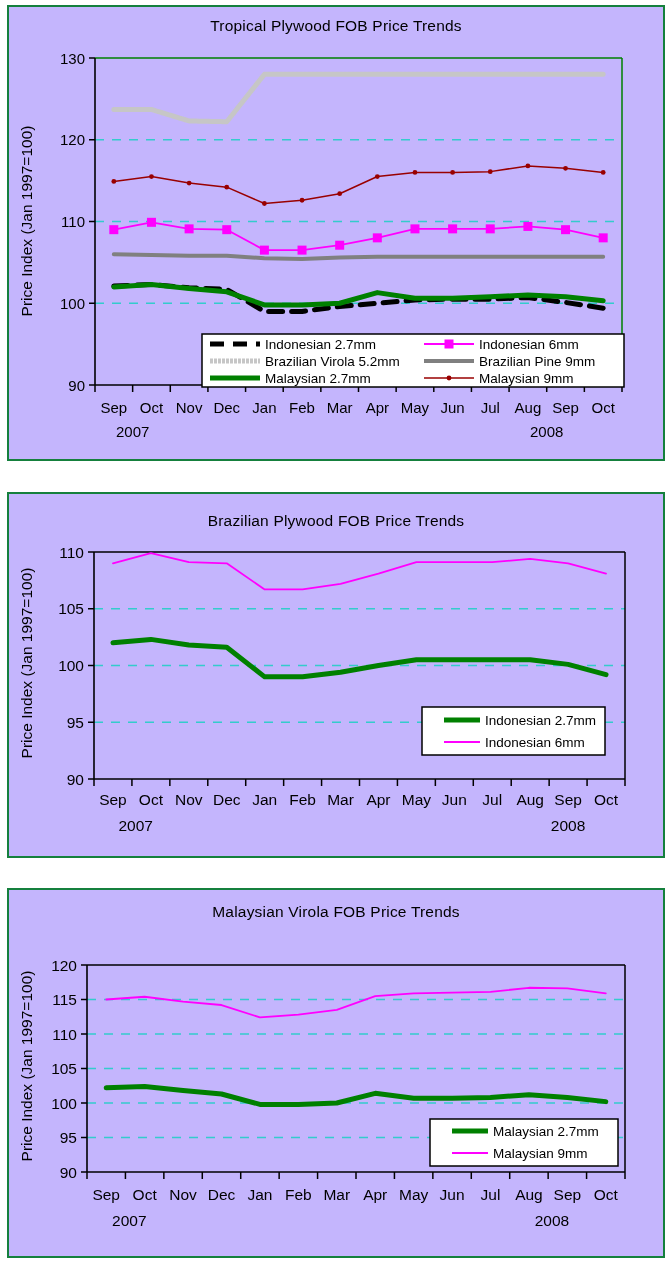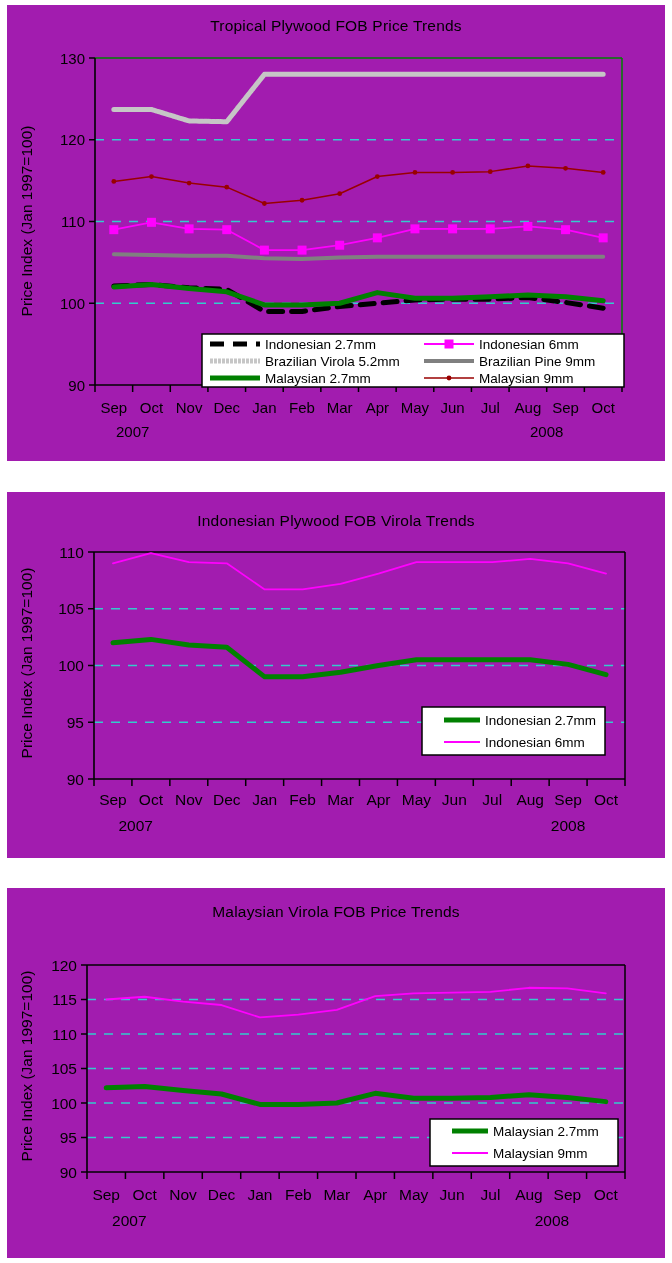--- a/index.html
+++ b/index.html
@@ -1,18 +1,18 @@
 <!DOCTYPE html>
 <html><head>
 <meta charset="utf-8">
 <style>
   html,body{margin:0;padding:0;background:#fff;}
   .page{position:relative;width:672px;height:1263px;background:#ffffff;
         font-family:"Liberation Sans", sans-serif;color:#000;overflow:hidden;}
-  .chart-box{position:absolute;background:#a21caf;border:2px solid #a21caf;box-sizing:border-box;}
+  .chart-box{position:absolute;background:#c4b5fd;border:2px solid #15803d;box-sizing:border-box;}
   #chartbox-0{left:7px;top:5px;width:658px;height:456px;}
   #chartbox-1{left:7px;top:492px;width:658px;height:366px;}
   #chartbox-2{left:7px;top:888px;width:658px;height:370px;}
   .chart-title{position:absolute;left:0;right:0;text-align:center;
                font-size:15.5px;letter-spacing:0.2px;}
   #chartbox-0 .chart-title{top:10px;}
   #chartbox-1 .chart-title{top:18px;}
   #chartbox-2 .chart-title{top:13px;}
   .y-title{position:absolute;width:260px;text-align:center;font-size:15.5px;
            transform:rotate(-90deg);transform-origin:center;left:-112px;}
@@ -128,21 +128,21 @@
         <text x="470" y="354" dominant-baseline="central" font-size="13.5" fill="#000">Brazilian Pine 9mm</text>
         <line x1="201" y1="371" x2="251" y2="371" stroke="#008000" stroke-width="5"></line>
         <text x="256" y="371" dominant-baseline="central" font-size="13.5" fill="#000">Malaysian 2.7mm</text>
         <line x1="415" y1="371" x2="465" y2="371" stroke="#990000" stroke-width="1.5"></line>
         <circle cx="440" cy="371" r="2.4" fill="#990000"></circle>
         <text x="470" y="371" dominant-baseline="central" font-size="13.5" fill="#000">Malaysian 9mm</text>
       </svg>
   </section>
 
   <section class="chart-box" id="chartbox-1">
-    <div class="chart-title">Indonesian Plywood FOB Virola Trends</div>
+    <div class="chart-title">Brazilian Plywood FOB Price Trends</div>
     <div class="y-title">Price Index (Jan 1997=100)</div>
     <svg class="plot" width="654" height="362" viewBox="0 0 654 362">
         <line x1="85" y1="228.25" x2="616" y2="228.25" stroke="#33CCCC" stroke-width="1.6" stroke-dasharray="9 8"></line>
         <line x1="85" y1="171.5" x2="616" y2="171.5" stroke="#33CCCC" stroke-width="1.6" stroke-dasharray="9 8"></line>
         <line x1="85" y1="114.75" x2="616" y2="114.75" stroke="#33CCCC" stroke-width="1.6" stroke-dasharray="9 8"></line>
         <line x1="85" y1="58" x2="616" y2="58" stroke="#000000" stroke-width="1.5"></line>
         <line x1="616" y1="58" x2="616" y2="285" stroke="#000000" stroke-width="1.5"></line>
         <line x1="85" y1="58" x2="85" y2="285" stroke="#000" stroke-width="1.6"></line>
         <line x1="85" y1="285" x2="616" y2="285" stroke="#000" stroke-width="1.6"></line>
         <line x1="79" y1="285" x2="85" y2="285" stroke="#000" stroke-width="1.5"></line>

